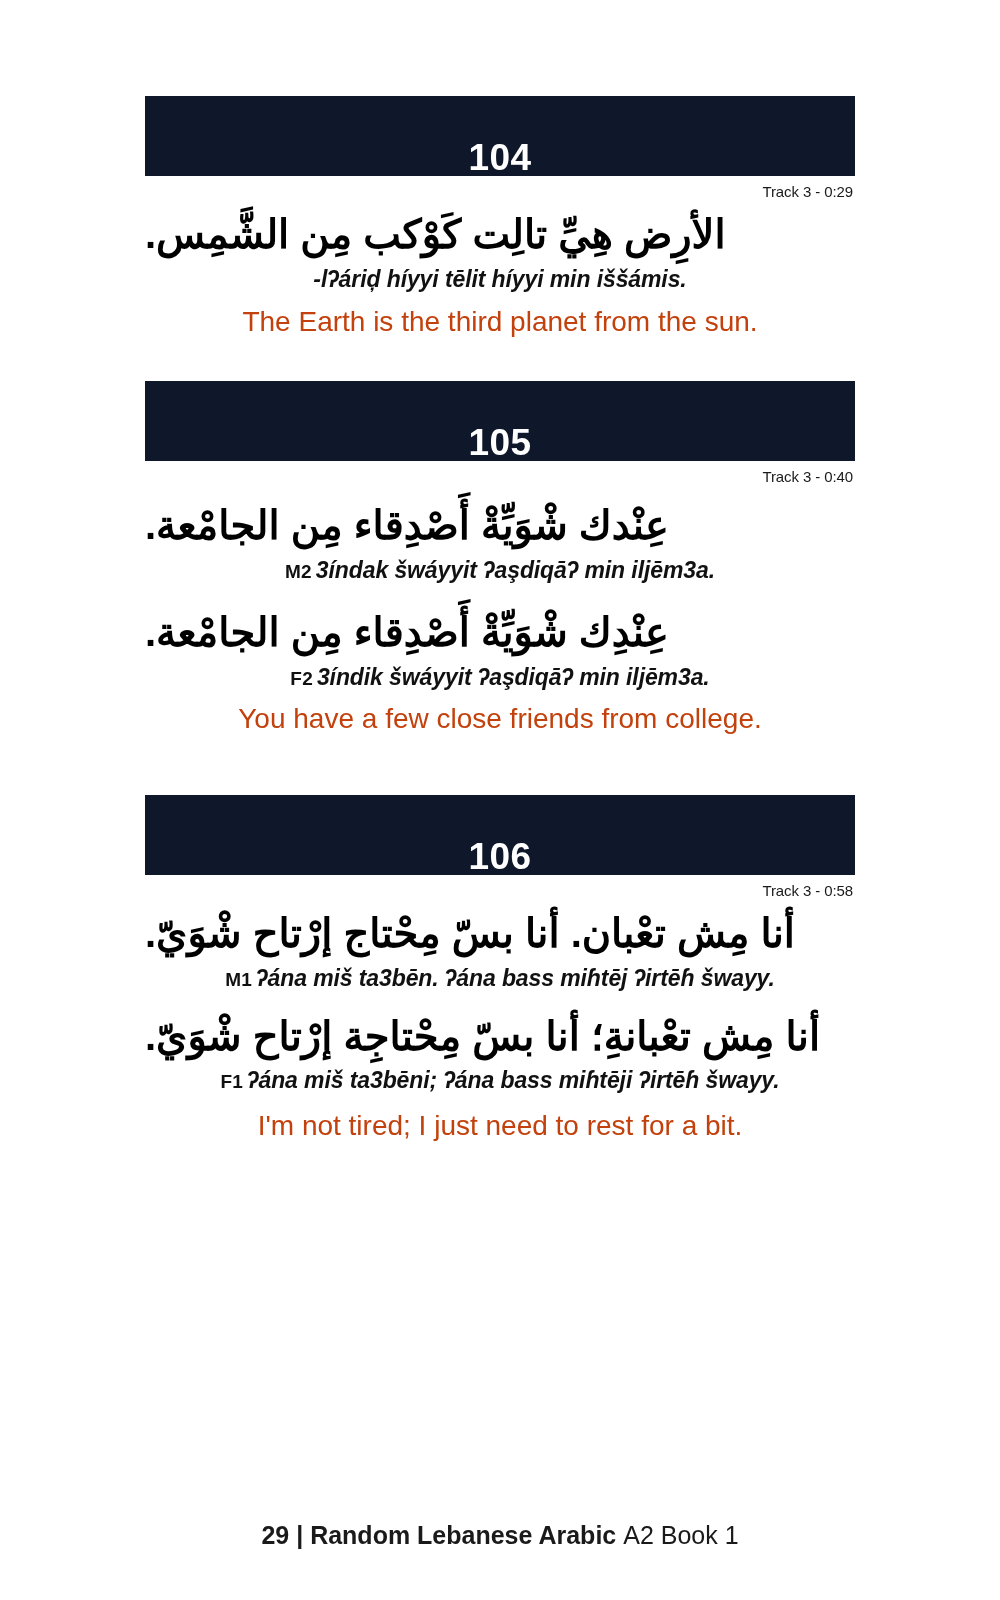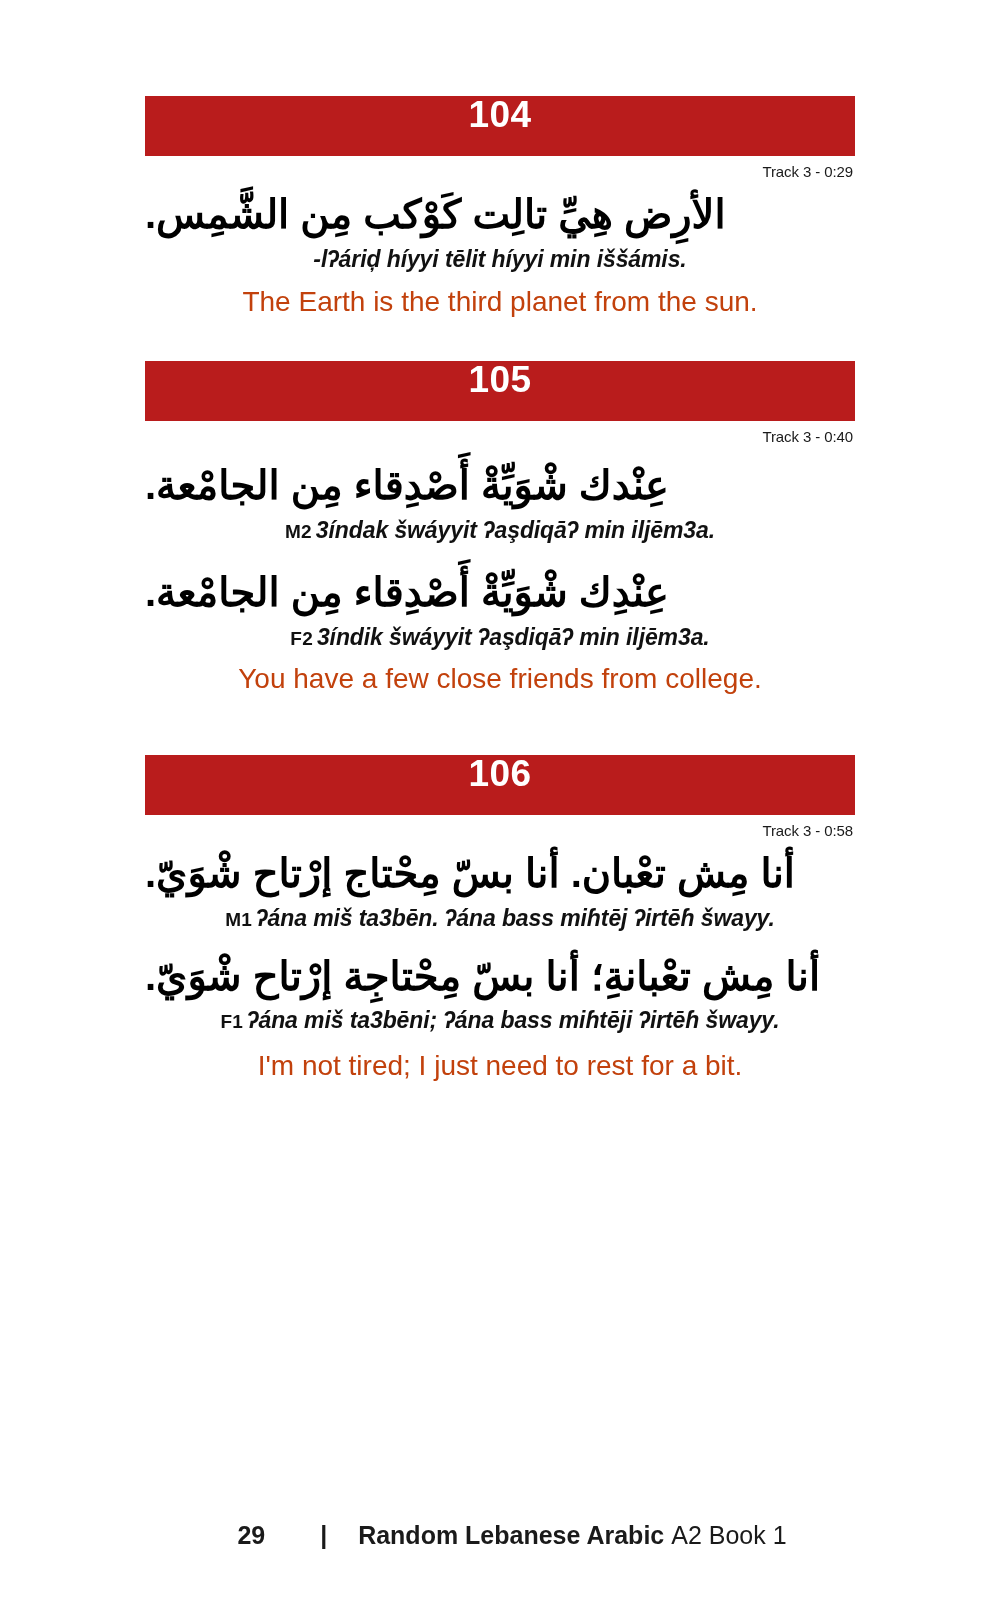--- a/index.html
+++ b/index.html
@@ -19,24 +19,24 @@
     width: 1000px;
     height: 1600px;
     box-sizing: border-box;
     padding: 0 145px;
   }
   
   .entry {
     width: 710px;
   }
   .entry-header {
-    background: #b91c1c;
-    height: 60px;
+    background: #0f172a;
+    height: 80px;
     display: flex;
-    align-items: flex-start;
+    align-items: flex-end;
     justify-content: center;
   }
   .entry-number {
     color: #ffffff;
     font-size: 37px;
     font-weight: bold;
     letter-spacing: 0.5px;
     line-height: 1;
   }
   .track-line {
@@ -95,21 +95,20 @@
     position: absolute;
     left: 0;
     right: 0;
     top: 1425px;
     text-align: center;
     font-size: 25px;
     color: #1a1a1a;
   }
   .footer .bold {
     font-weight: bold;
-    margin-left: 24px;
   }
 </style>
 </head>
 <body>
 
 <div class="page">
 
   <div class="entry e104">
     <div class="entry-header">
       <span class="entry-number">104</span>

